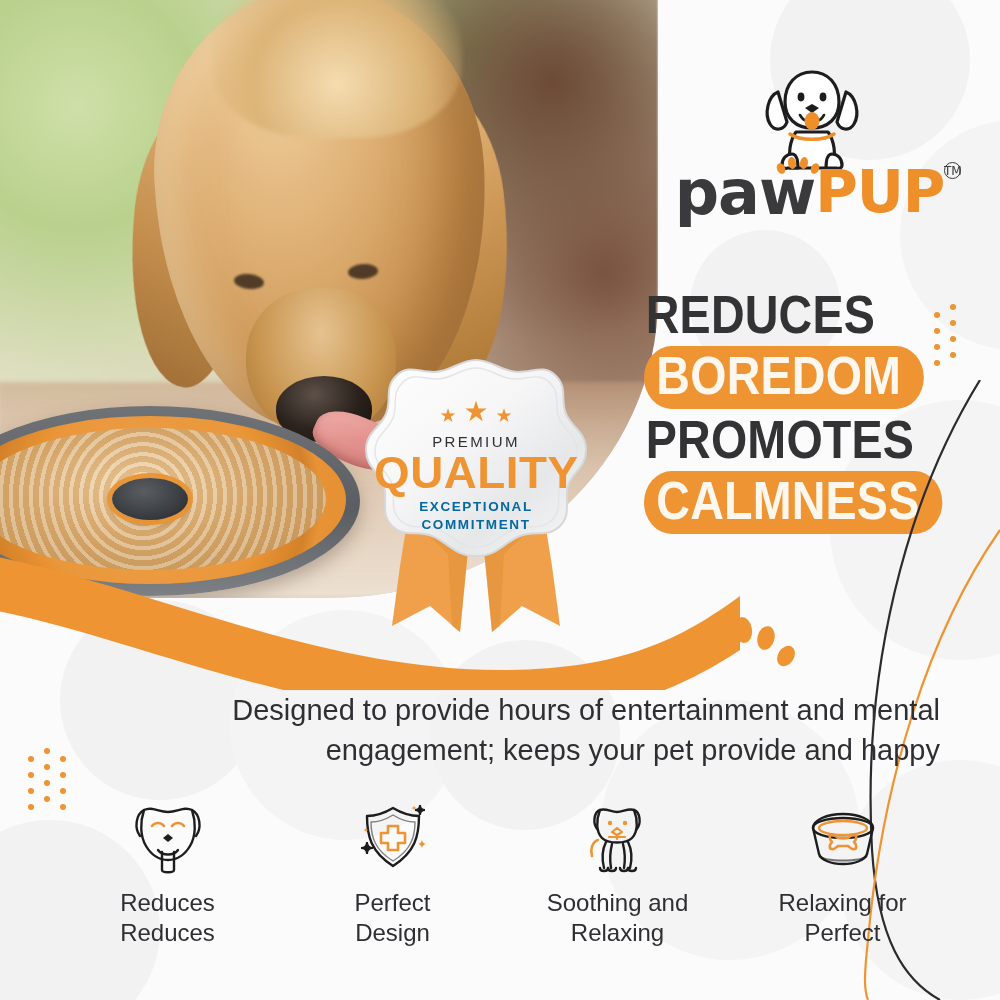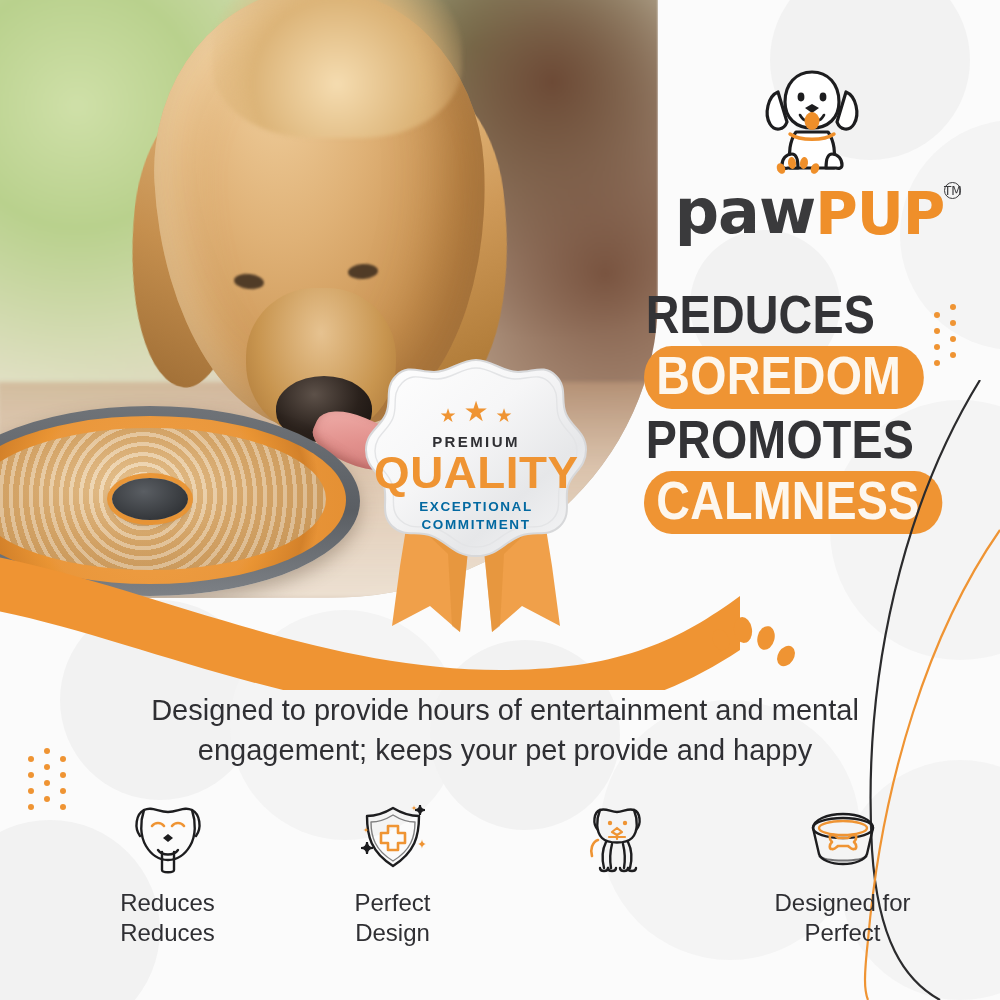--- a/index.html
+++ b/index.html
@@ -141,21 +141,21 @@
   #badge .content {
     position: absolute; left: 0; top: 0; width: 240px; height: 225px;
     display: flex; flex-direction: column; align-items: center; justify-content: center;
     text-align: center;
   }
   #badge .stars { display: flex; align-items: center; gap: 7px; margin-bottom: 7px; }
   #badge .star { color: #ef9433; line-height: 1; }
   #badge .star.sm { font-size: 19px; }
   #badge .star.lg { font-size: 28px; margin-top: -6px; }
   #badge .premium {
-    font-size: 15px; letter-spacing: 2.4px; color: #2f2f33; font-weight: 700;
+    font-size: 15px; letter-spacing: 2.4px; color: #2f2f33; font-weight: 400;
   }
   #badge .quality {
     font-size: 44px; font-weight: 800; color: #ef9433; letter-spacing: .5px;
     line-height: 1; margin: 1px 0 3px; transform: scaleX(1.04);
   }
   #badge .exc {
     font-size: 13.5px; letter-spacing: 1.6px; color: #0369a1; font-weight: 700; line-height: 1.28;
   }
 
   
@@ -176,21 +176,21 @@
     background: #ef9433;
     border-radius: 40px;
     padding: 3px 26px 6px 14px;
     display: inline-block;
     margin: 2px 0;
   }
 
   
   #tagline {
     position: absolute; left: 70px; top: 690px; width: 870px;
-    text-align: center;
+    text-align: right;
     font-size: 29px;
     font-weight: 300;
     line-height: 1.38;
     color: #2f2f33;
   }
 
   
   #features {
     position: absolute; left: 60px; top: 800px; width: 890px;
     display: flex; justify-content: space-between; align-items: flex-start;
@@ -205,22 +205,22 @@
   
   .dotgrid { position: absolute; }
   .dotgrid .d { position: absolute; width: 6px; height: 6px; border-radius: 50%; background: #ef9433; }
   #pawprint { position: absolute; left: 712px; top: 616px; width: 86px; height: 56px; }
   #arcs { position: absolute; right: 0; top: 380px; width: 180px; height: 620px; }
 
   
   #logo { position: absolute; left: 668px; top: 62px; width: 300px; height: 170px; }
   #logo .mascot { position: absolute; left: 84px; top: 0; width: 120px; height: 110px; }
   #logo .wordmark {
-    position: absolute; left: 0; top: 114px; width: 300px; height: 72px;
-    display: flex; align-items: flex-end; justify-content: center;
+    position: absolute; left: 0; top: 94px; width: 300px; height: 72px;
+    display: flex; align-items: center; justify-content: center;
   }
   #logo .w-paw {
     font-family: "DejaVu Sans", sans-serif;
     font-size: 62px; font-weight: 700; color: #3a3a3c; letter-spacing: -1px;
     position: relative;
   }
   #logo .w-pup {
     font-family: "DejaVu Sans", sans-serif;
     font-size: 58px; font-weight: 700; color: #ef8f2a; letter-spacing: -1px;
   }
@@ -476,35 +476,39 @@
             <path d="M42,66 C42,70 50,70 50,66"></path>
             <path d="M50,66 C50,70 58,70 58,66"></path>
           </g>
           <circle cx="32" cy="21" r="2.2" fill="#ef9433"></circle>
           <circle cx="47" cy="21" r="2.2" fill="#ef9433"></circle>
           <path d="M39,26 L34,30 L39,33 L44,30 Z" fill="none" stroke="#ef9433" stroke-width="2.2" stroke-linejoin="round"></path>
           <path d="M39,33 L39,37 M31,35 L47,35" stroke="#ef9433" stroke-width="2.2" stroke-linecap="round"></path>
           <path d="M20,38 C14,40 12,48 14,54" fill="none" stroke="#ef9433" stroke-width="2.6" stroke-linecap="round"></path>
         </svg>
       </div>
+      <div class="flabel">
+        <div>Soothing and</div>
+        <div>Relaxing</div>
+      </div>
     </div>
 
     <div class="feature">
       <div class="ficon">
         <svg width="88" height="74" viewBox="0 0 88 74" aria-hidden="true">
           <path d="M14,26 C14,18 28,12 44,12 C60,12 74,18 74,26 L68,52 C66,58 56,62 44,62 C32,62 22,58 20,52 Z" fill="none" stroke="#1d1d1f" stroke-width="2.4" stroke-linejoin="round"></path>
           <ellipse cx="44" cy="26" rx="30" ry="10" fill="none" stroke="#1d1d1f" stroke-width="2.4"></ellipse>
           <ellipse cx="44" cy="26" rx="24" ry="7" fill="none" stroke="#ef9433" stroke-width="2.4"></ellipse>
           <path d="M20,54 C26,60 62,60 68,54" fill="none" stroke="#1d1d1f" stroke-width="2" opacity=".6"></path>
           <g fill="none" stroke="#ef9433" stroke-width="2.6" stroke-linecap="round" stroke-linejoin="round">
             <path d="M33,40 C30,37 30,33 33,33 C36,32 37,35 39,36 L49,36 C51,35 52,32 55,33 C58,33 58,37 55,40
                      C58,43 58,47 55,47 C52,48 51,45 49,44 L39,44 C37,45 36,48 33,47 C30,47 30,43 33,40 Z"></path>
           </g>
         </svg>
       </div>
       <div class="flabel">
-        <div>Designed for</div>
+        <div>Relaxing for</div>
         <div>Perfect</div>
       </div>
     </div>
 
   </div>
 </div>
 
 </body></html>

